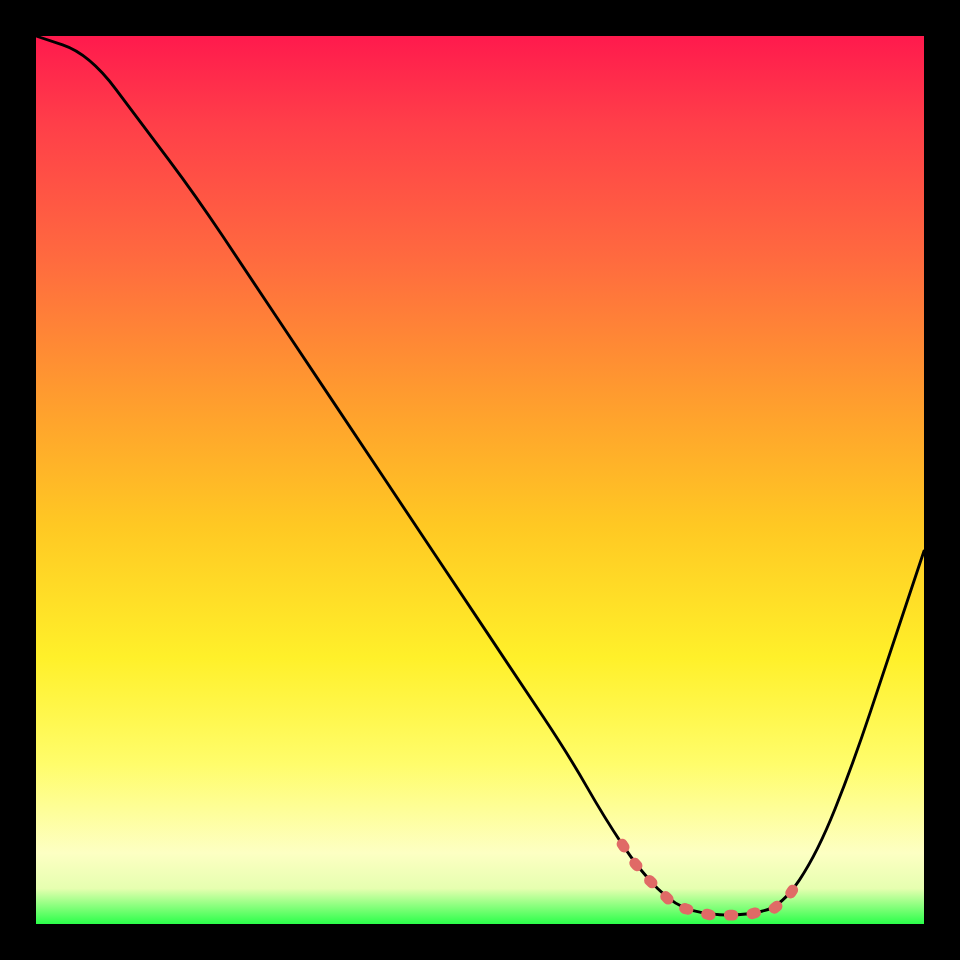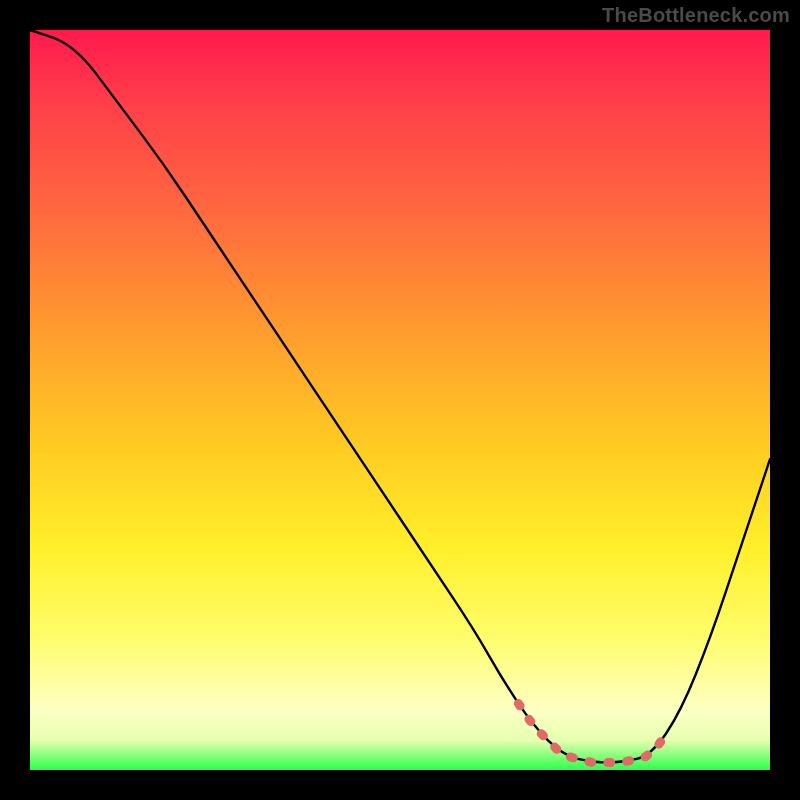--- a/index.html
+++ b/index.html
@@ -54,21 +54,20 @@
     width: 740px;
     height: 740px;
     overflow: visible;
   }
 </style>
 </head>
 <body>
 
 <div class="frame">
 
-  <div class="attribution">TheBottleneck.com</div>
 
   <div class="plot-area">
     <svg class="curve" viewBox="0 0 740 740" preserveAspectRatio="none">
       <path fill="none" stroke="#000" stroke-width="2.4" stroke-linecap="round" d="M 0.0 0.0 Q 0.0 0.0 22.2 7.4 Q 44.4 14.8 66.6 44.4 Q 88.8 74.0 111.0 103.6 Q 133.2 133.2 155.4 166.5 Q 177.6 199.8 199.8 233.1 Q 222.0 266.4 244.2 299.7 Q 266.4 333.0 288.6 366.3 Q 310.8 399.6 333.0 432.9 Q 355.2 466.2 377.4 499.5 Q 399.6 532.8 421.8 566.1 Q 444.0 599.4 458.8 625.3 Q 473.6 651.2 488.4 673.4 Q 503.2 695.6 518.0 710.4 Q 532.8 725.2 547.6 728.9 Q 562.4 732.6 577.2 732.6 Q 592.0 732.6 606.8 728.9 Q 621.6 725.2 636.4 703.0 Q 651.2 680.8 666.0 643.8 Q 680.8 606.8 695.6 562.4 Q 710.4 518.0 725.2 473.6 T 740.0 429.2"></path>
       <path fill="none" stroke="#e06a66" stroke-width="9" stroke-linecap="round" stroke-dasharray="3 16" d="M 488.4 673.4 L 499.0 689.3 L 509.5 701.9 L 520.1 712.5 L 530.7 723.1 L 541.3 727.3 L 551.8 730.0 L 562.4 732.6 L 573.0 732.6 L 583.5 732.6 L 594.1 732.1 L 604.7 729.4 L 615.3 726.8 L 625.8 718.9 L 636.4 703.0"></path>
     </svg>
   </div>
 
 </div>
 

